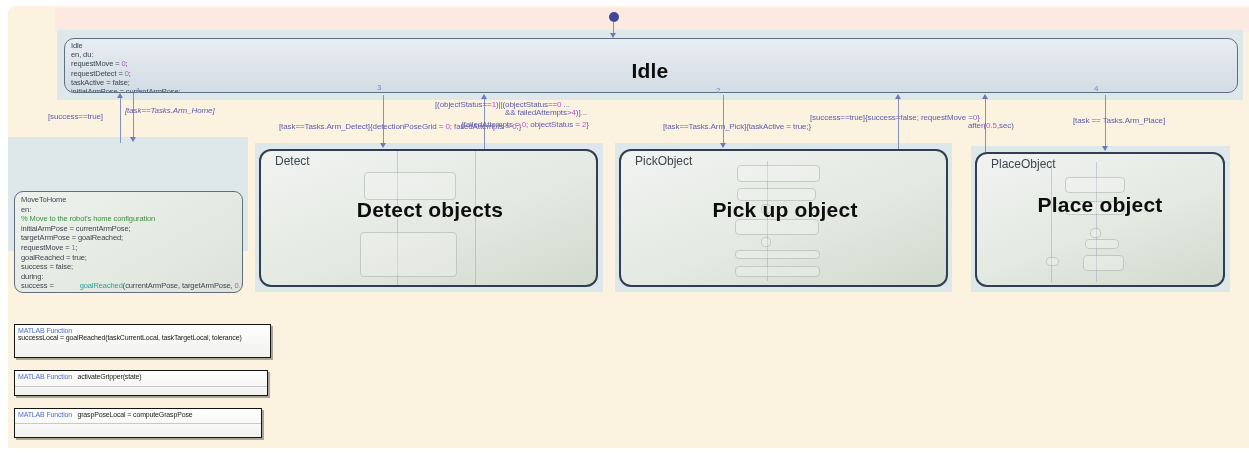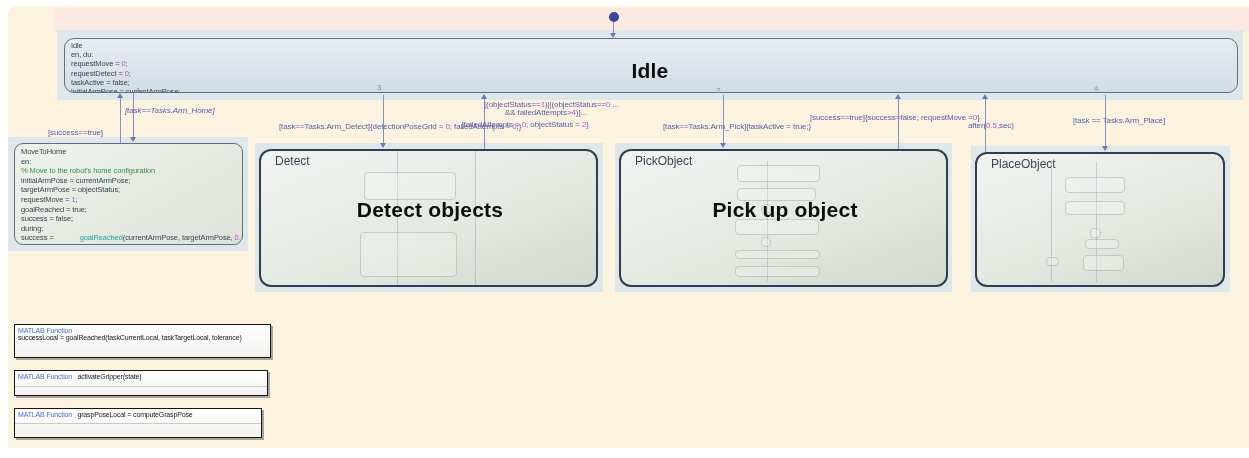--- a/index.html
+++ b/index.html
@@ -7,21 +7,21 @@
   #stage { position:relative; width:1249px; height:458px; overflow:hidden; background:#ffffff; }
 
   .canvas { position:absolute; left:8px; top:6px; width:1241px; height:442px;
             background:#fcf2e0; border-top-left-radius:8px; }
   .pinkband { position:absolute; left:55px; top:8px; width:1194px; height:24px; background:#fceae2; }
 
   .halo { position:absolute; background:#dee8eb; }
 
   .state { position:absolute; border-radius:10px; overflow:hidden; }
   .state.thin { border:1.4px solid #5f6f80; background:linear-gradient(#e8edf2,#d3dce4); }
-  .state.m2h  { border:1.4px solid #5f6f80; background:linear-gradient(150deg,#eef2ed,#dde3da); border-radius:9px; }
+  .state.m2h  { border:1.4px solid #5f6f80; background:linear-gradient(150deg,#eef2ed,#dde3da); border-radius:9px;margin-top:48px; }
   .state.thick{ border:2.5px solid #2f3e52; border-radius:12px;
                 background:linear-gradient(160deg,#f1f3f1 0%,#e4e9e2 55%,#d2d9cd 100%); }
 
   .code { position:absolute; left:6px; top:2px; color:#3c4650; font-size:7.5px;
           line-height:9.2px; letter-spacing:-0.1px; white-space:nowrap; }
   .m2h .code { line-height:9.6px; top:3px; }
   .tk-n { color:#c04fd0; }
   .tk-g { color:#3d9140; }
   .tk-f { color:#2aa1a1;padding-left:24px; }
 
@@ -102,30 +102,30 @@
   <div class="arr-up" style="left:982px; top:94px;"></div>
 
   <div class="tline" style="left:1105px; top:95px; height:53px;"></div>
   <div class="arr-dn" style="left:1102px; top:146px;"></div>
 
   <div class="tnum" style="left:136px; top:86px;">1</div>
   <div class="tnum" style="left:377px; top:83px;">3</div>
   <div class="tnum" style="left:716px; top:86px;">2</div>
   <div class="tnum" style="left:1094px; top:84px;">4</div>
 
-  <div class="tlabel" style="left:36px; top:128px;padding-left:12px;">
+  <div class="tlabel" style="left:36px; top:112px;padding-left:12px;">
       <div><span>[success==true]</span></div>
     </div>
   <div class="tlabel" style="left:125px; top:106px;font-style:italic;">
       <div><span>[task==Tasks.Arm_Home]</span></div>
     </div>
   <div class="tlabel" style="left:279px; top:122px;">
       <div><span>[task==Tasks.Arm_Detect]{detectionPoseGrid = </span><span class="tk-n">0</span><span>; failedAttempts = </span><span class="tk-n">0</span><span>;}</span></div>
     </div>
-  <div class="tlabel" style="left:484px; top:100px;">
+  <div class="tlabel" style="left:435px; top:100px;">
       <div><span>[(objectStatus==</span><span class="tk-n">1</span><span>)||(objectStatus==</span><span class="tk-n">0</span><span> ...</span></div>
     </div>
   <div class="tlabel" style="left:505px; top:108px;text-align:center;">
       <div><span>&amp;&amp; failedAttempts&gt;</span><span class="tk-n">4</span><span>)]...</span></div>
     </div>
   <div class="tlabel" style="left:461px; top:120px;">
       <div><span>{failedAttempts = </span><span class="tk-n">0</span><span>; objectStatus = </span><span class="tk-n">2</span><span>}</span></div>
     </div>
   <div class="tlabel" style="left:663px; top:122px;">
       <div><span>[task==Tasks.Arm_Pick]{taskActive = true;}</span></div>
@@ -139,21 +139,21 @@
   <div class="tlabel" style="left:1073px; top:116px;">
       <div><span>[task == Tasks.Arm_Place]</span></div>
     </div>
 
   <div class="state m2h" style="left:14px; top:143px; width:229px; height:102px;">
     <div class="code">
         <div><span>MoveToHome</span></div>
         <div><span>en:</span></div>
         <div><span class="tk-g">% Move to the robot's home configuration</span></div>
         <div><span>initialArmPose = currentArmPose;</span></div>
-        <div><span>targetArmPose = objectStatus;</span></div>
+        <div><span>targetArmPose = goalReached;</span></div>
         <div><span>requestMove = </span><span class="tk-n">1</span><span>;</span></div>
         <div><span>goalReached = true;</span></div>
         <div><span>success = false;</span></div>
         <div><span>during:</span></div>
         <div><span>success = </span><span class="tk-f">goalReached</span><span>(currentArmPose, targetArmPose, </span><span class="tk-n">0.1</span><span>);</span></div>
       </div>
   </div>
 
   <div class="state thick" style="left:259px; top:149px; width:339px; height:138px;">
     <div class="state-title">Detect</div>
@@ -181,20 +181,21 @@
     <div class="state-title">PlaceObject</div>
     <div class="subline" style="left:74px; top:8px; height:120px;"></div>
     <div class="subline" style="left:119px; top:8px; height:120px;"></div>
     <div class="sub" style="left:88px; top:23px; width:60px; height:16px;"></div>
     <div class="sub" style="left:88px; top:47px; width:60px; height:14px;"></div>
     <div class="sub" style="left:113px; top:74px; width:11px; height:10px;"></div>
     <div class="sub" style="left:108px; top:85px; width:34px; height:10px;"></div>
     <div class="sub" style="left:106px; top:101px; width:41px; height:16px;"></div>
     <div class="sub" style="left:69px; top:103px; width:13px; height:9px;"></div>
   </div>
+  <div class="annotation" style="left:990px; top:193px; width:220px;">Place object</div>
 
   <div class="mlfun" style="left:14px; top:324px; width:257px; height:34px;">
     <div class="hdr">MATLAB Function</div>
     <div>successLocal = goalReached(taskCurrentLocal, taskTargetLocal, tolerance)</div>
   </div>
 
   <div class="mlfun" style="left:14px; top:370px; width:254px; height:26px;">
     <span class="hdr">MATLAB Function</span>
     <span>&nbsp;&nbsp;</span><span>activateGripper(state)</span>
     <div class="sep" style="top:15px;"></div>

